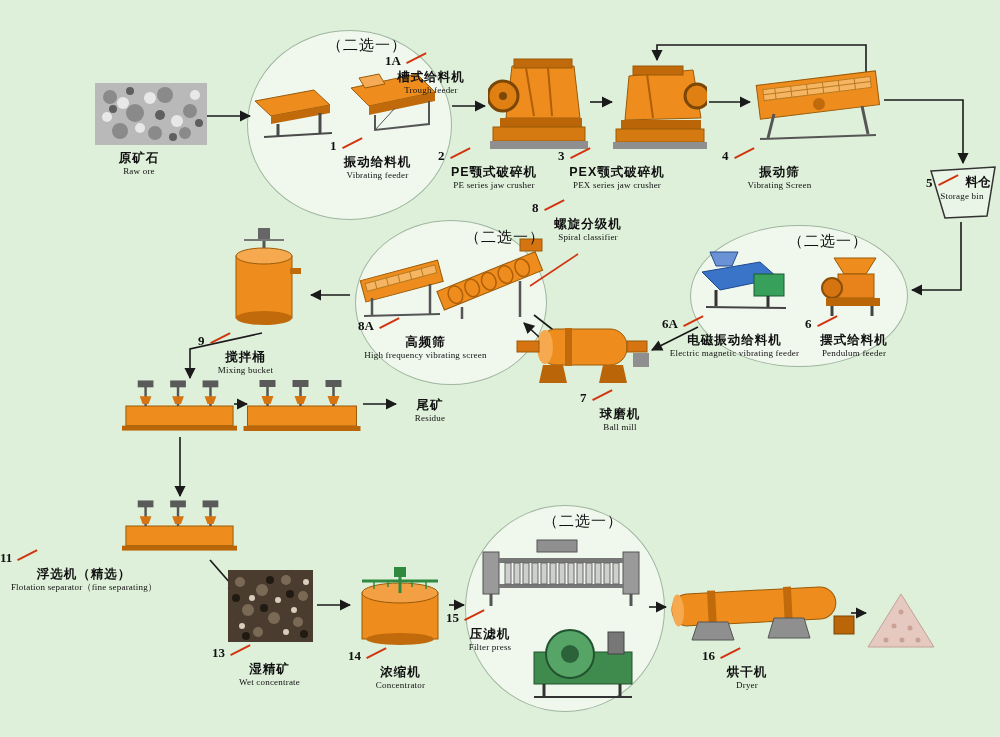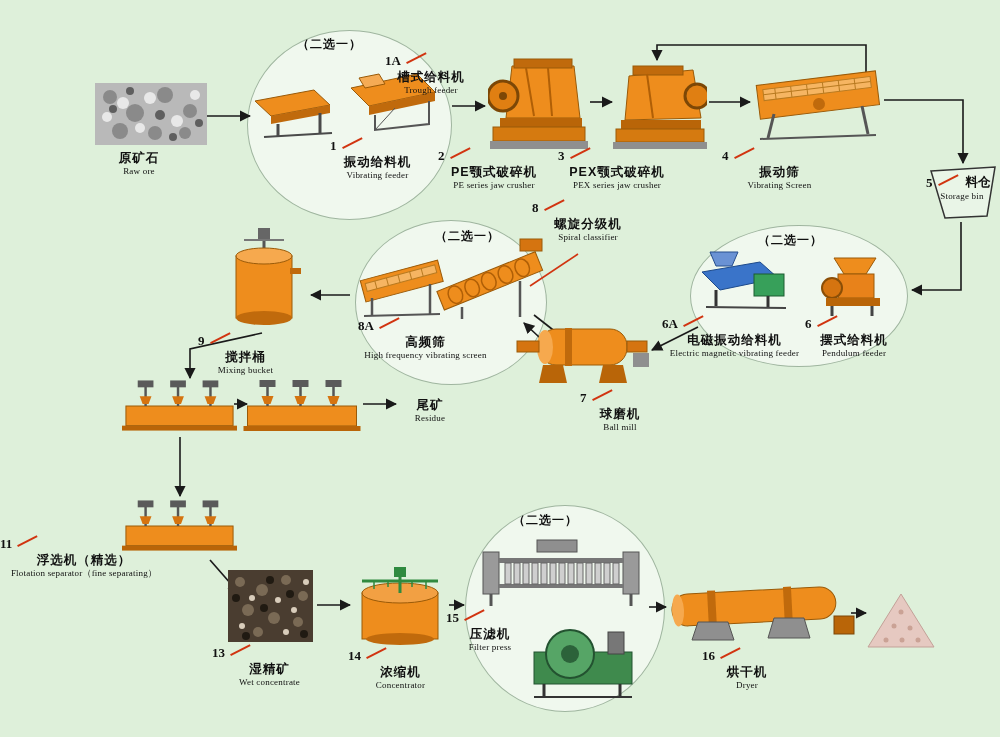--- a/index.html
+++ b/index.html
@@ -9,21 +9,21 @@
   .ellipse{position:absolute;border-radius:50%;background:rgba(255,255,255,.55);border:1px solid #9fb59f;z-index:1}
   #wires{position:absolute;left:0;top:0;width:1000px;height:737px;z-index:2;pointer-events:none}
   .glyph{position:absolute;z-index:3}
   .glyph svg{width:100%;height:100%;display:block}
   .label{position:absolute;z-index:4;text-align:center;color:#101010}
   .num-row{display:flex;align-items:flex-end;gap:2px;font:13px "Liberation Serif",serif;font-weight:bold}
   .redmark{display:inline-block;width:22px;height:2px;background:#d13410;transform:rotate(-27deg);transform-origin:left bottom;margin:0 0 5px 4px}
   .zh{font-size:12.5px;font-weight:600;letter-spacing:1px;line-height:1.3}
   .zh-inline{font-size:12.5px;font-weight:600;margin-left:3px}
   .en{font:9px/1.2 "Liberation Serif",serif;letter-spacing:.2px}
-  .choose{position:absolute;z-index:4;width:110px;font-size:12px;font-weight:700;letter-spacing:1px;text-align:left;color:#101010}
+  .choose{position:absolute;z-index:4;width:110px;font-size:15px;font-weight:400;letter-spacing:1px;text-align:right;color:#101010}
 </style>
 </head>
 <body>
 
 <div id="canvas">
 
   <div class="ellipse" style="left:247px;top:30px;width:205px;height:190px"></div>
   <div class="ellipse" style="left:355px;top:220px;width:192px;height:165px"></div>
   <div class="ellipse" style="left:690px;top:225px;width:218px;height:142px"></div>
   <div class="ellipse" style="left:465px;top:505px;width:200px;height:207px"></div>
@@ -533,21 +533,21 @@
     <div class="en">Mixing bucket</div>
   </div>
 
 
 
   <div class="label" style="left:398px;top:397px;width:64px">
     <div class="zh">尾矿</div>
     <div class="en">Residue</div>
   </div>
 
-  <div class="label" style="left:0px;top:536px;width:168px">
+  <div class="label" style="left:0px;top:550px;width:168px">
     <div class="num-row">
         <span>11</span>
         <span class="redmark"></span>
       </div>
     <div class="zh">浮选机（精选）</div>
     <div class="en">Flotation separator（fine separating）</div>
   </div>
 
   <div class="label" style="left:212px;top:645px;width:115px">
     <div class="num-row">

